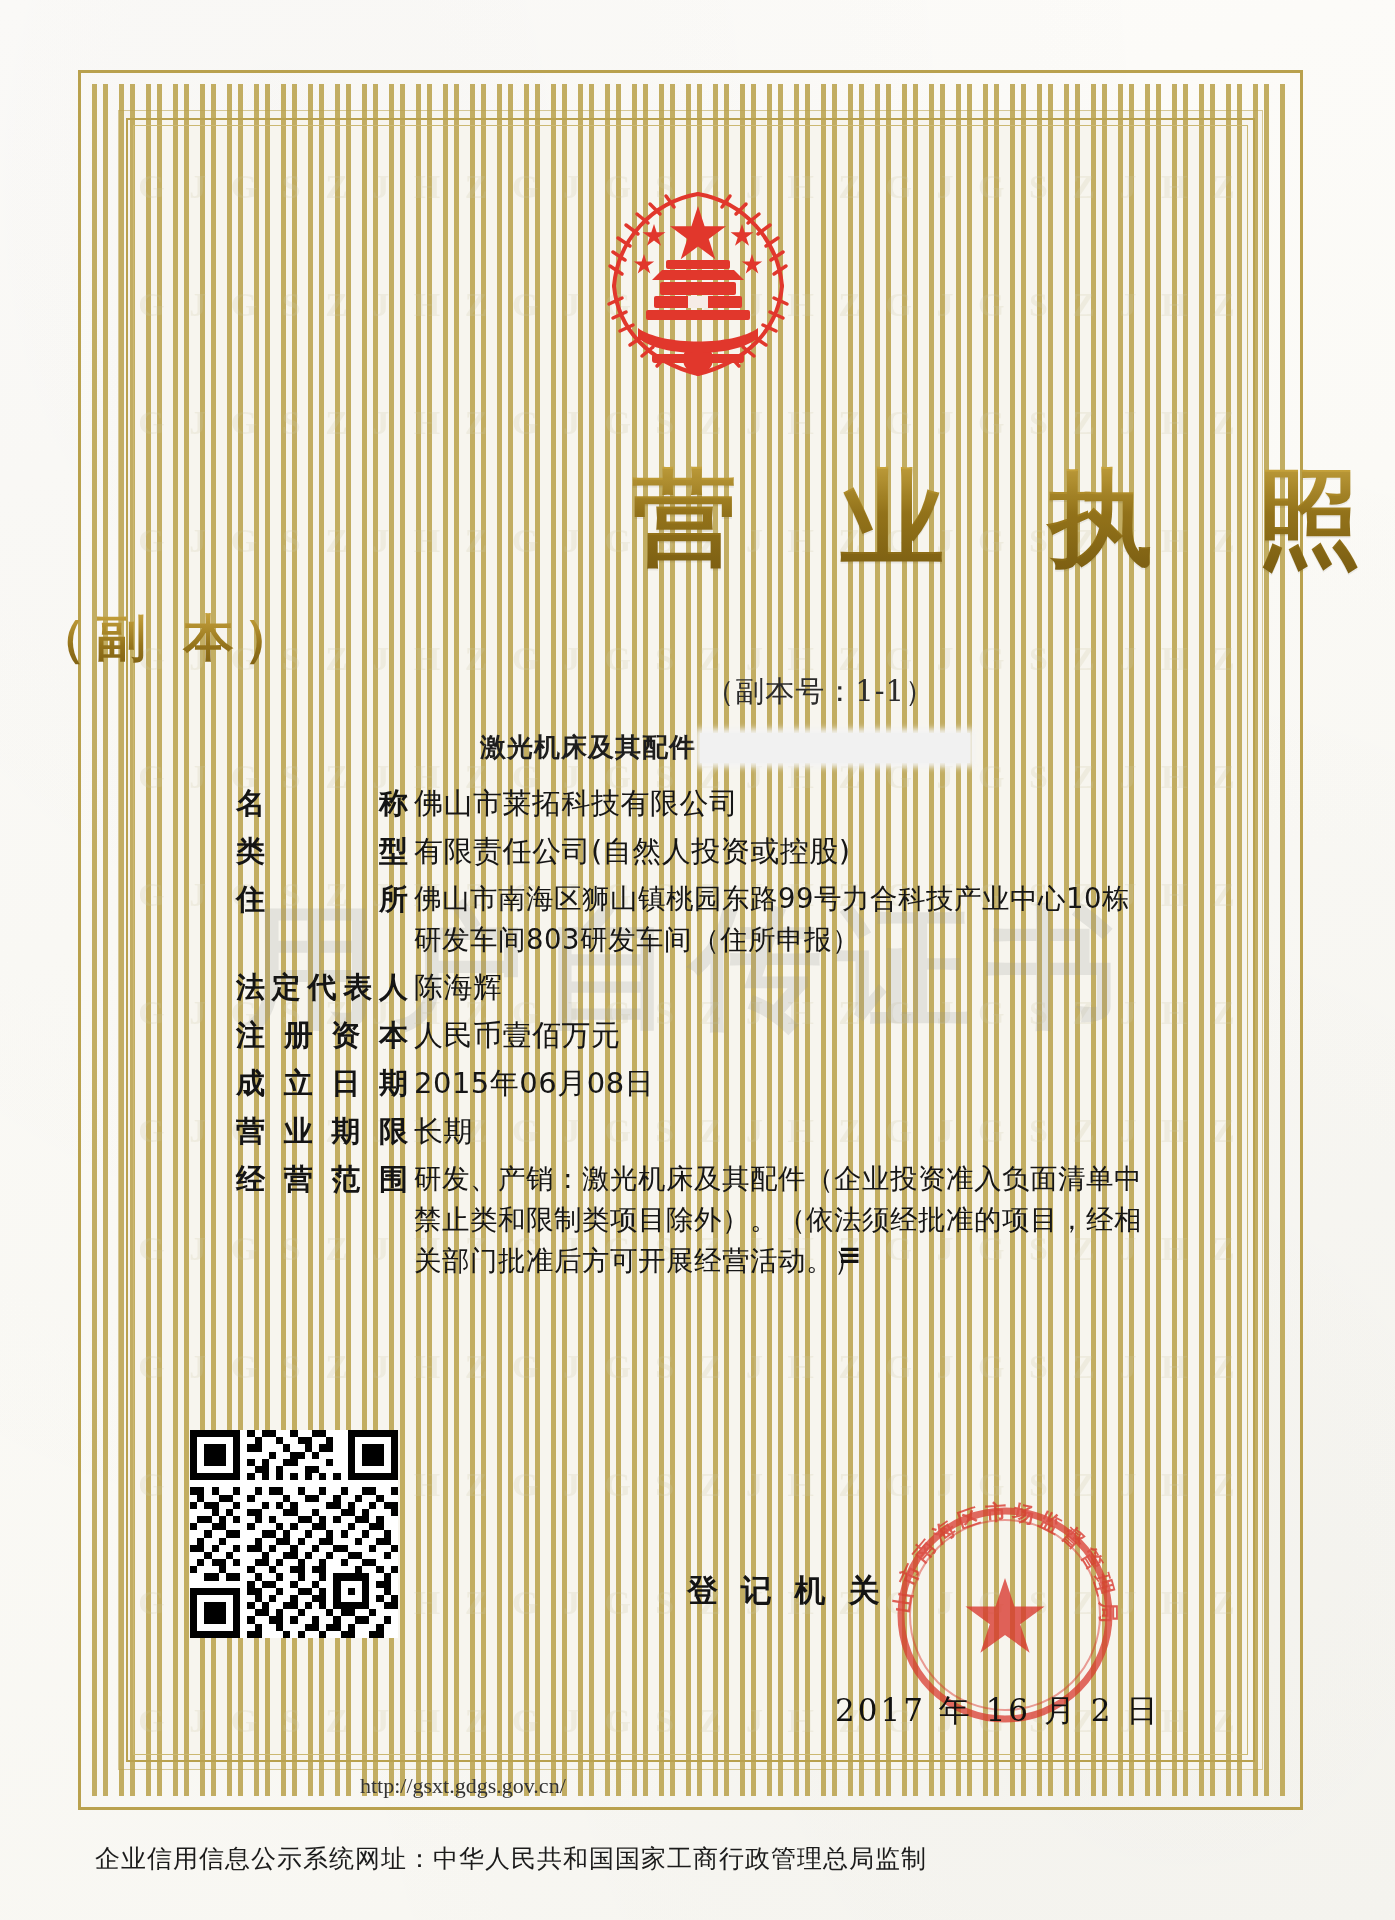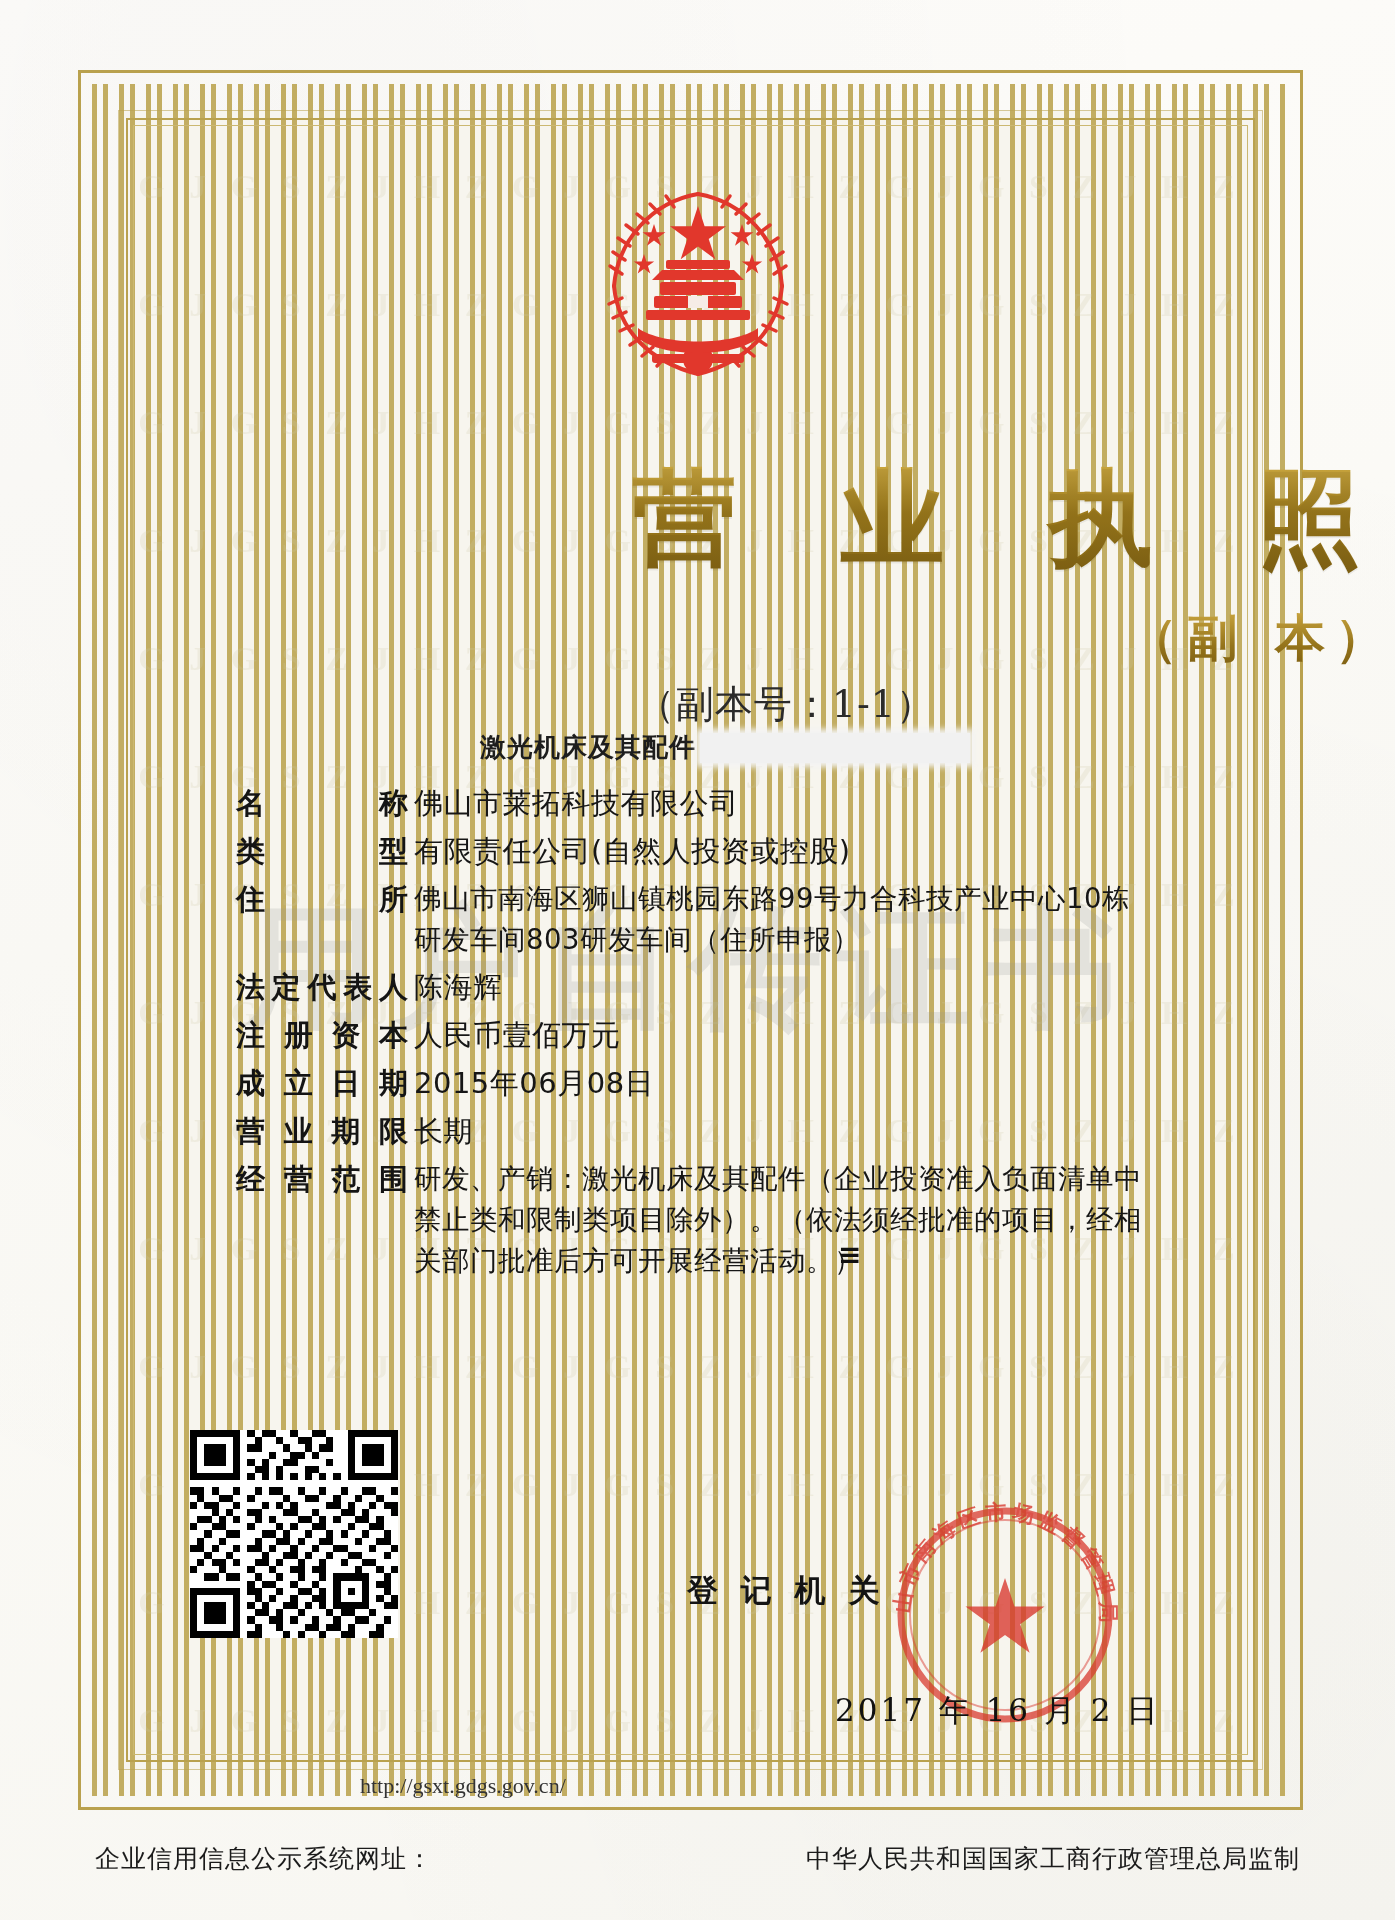--- a/index.html
+++ b/index.html
@@ -121,41 +121,40 @@
     background: linear-gradient(180deg, #d7b349 0%, #9c7a1c 45%, #7d5f12 100%);
     -webkit-background-clip: text;
     background-clip: text;
     -webkit-text-fill-color: transparent;
     text-shadow: 0 2px 0 rgba(0,0,0,0.06);
   }
   .subtitle {
     position: absolute;
     top: 605px;
     left: 0; right: 0;
-    text-align: right;
+    text-align: left;
     font-family: "DejaVu Serif", "Liberation Serif", serif;
     font-weight: 700;
     font-size: 50px;
     letter-spacing: 10px;
     color: #8a6a1a;
     background: linear-gradient(180deg, #d2ad45 0%, #95741b 60%, #7a5c11 100%);
     -webkit-background-clip: text;
     background-clip: text;
     margin-left: 36px;
     -webkit-text-fill-color: transparent;
   }
   .copy-no {
     position: absolute;
     top: 672px;
     right: 460px;
     font-family: "DejaVu Serif", "Liberation Serif", serif;
-    font-size: 38px;
+    font-size: 29px;
     color: #2b2b2b;
     letter-spacing: 1px;
-    margin-top: 7px;
   }
 
   
   .credit-line {
     position: absolute;
     top: 730px;
     left: 480px;
     display: flex;
     align-items: center;
   }
@@ -278,21 +277,21 @@
     font-family: "Liberation Serif", "DejaVu Serif", serif;
     font-size: 22px;
     color: #333;
   }
   .footer {
     position: absolute;
     left: 0; right: 0;
     top: 1842px;
     padding: 0 95px;
     display: flex;
-    justify-content: space-between;
+    justify-content: flex-start;
     font-family: "DejaVu Sans", "Liberation Sans", sans-serif;
     font-size: 25px;
     color: #1b1b1b;
     letter-spacing: 1px;
     box-sizing: border-box;
   }
   .footer .left { font-weight: 400; }
   .footer .right { font-weight: 400; }
 
   

